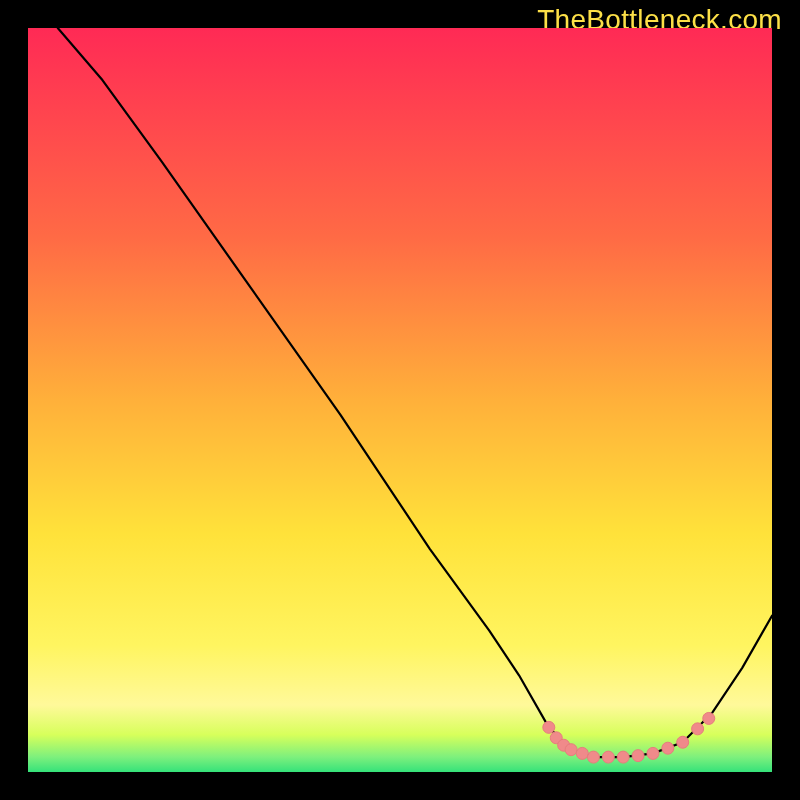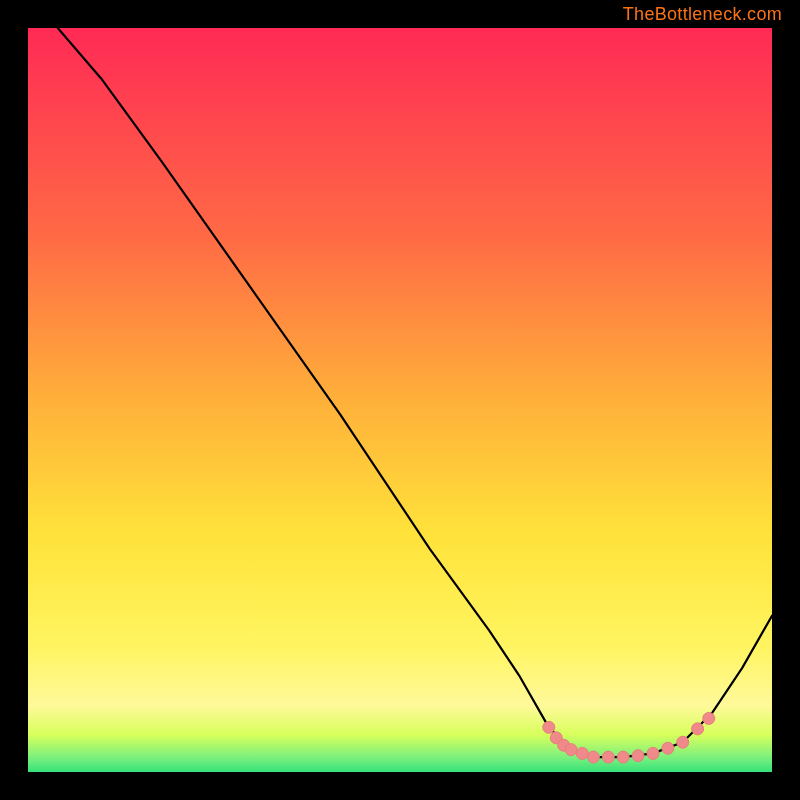--- a/index.html
+++ b/index.html
@@ -14,22 +14,22 @@
   .frame {
     position: relative;
     width: 800px;
     height: 800px;
     background: #000000;
   }
   .watermark {
     position: absolute;
     top: 4px;
     right: 18px;
-    color: #f97316;
-    font-size: 18px;
+    color: #fde047;
+    font-size: 28px;
     font-weight: 500;
     letter-spacing: 0.3px;
     font-family: Arial, Helvetica, sans-serif;
     user-select: none;
   }
   svg.plot {
     position: absolute;
     left: 28px;
     top: 28px;
     width: 744px;

